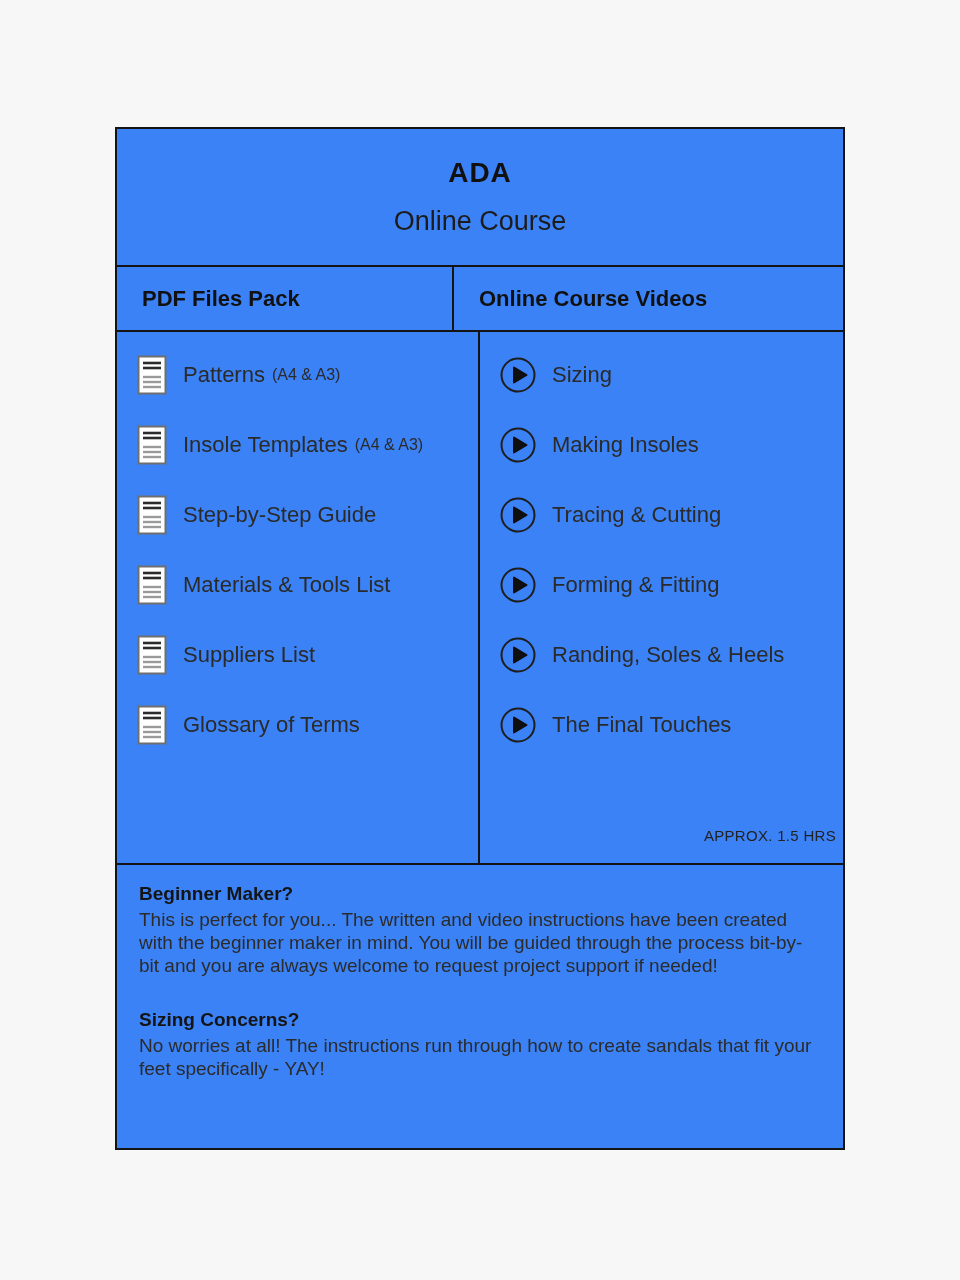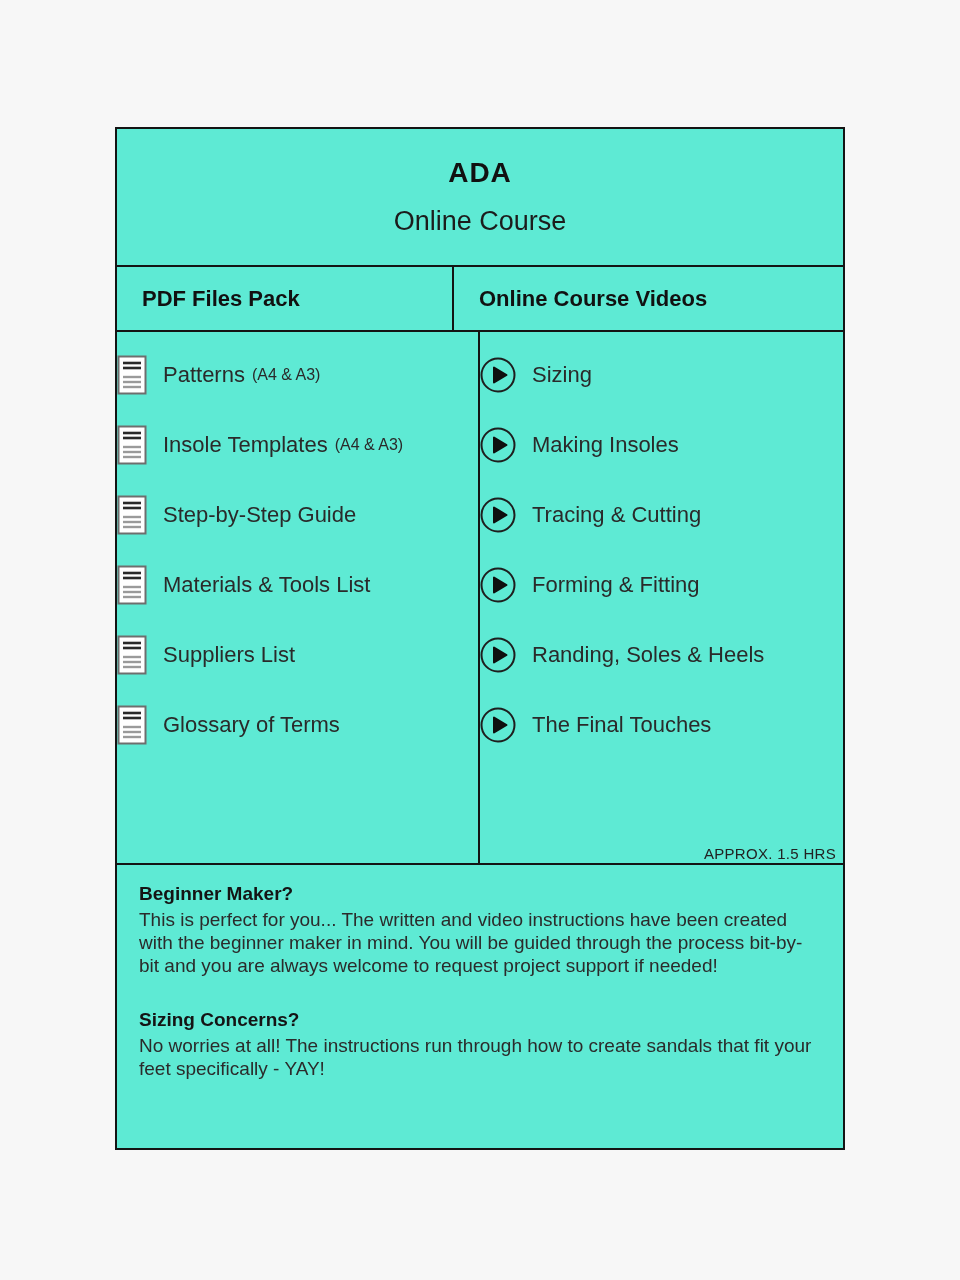--- a/index.html
+++ b/index.html
@@ -7,21 +7,21 @@
   body {
     background:#f7f7f7;
     font-family:"Liberation Sans", sans-serif;
     color:#1e1e1e;
     position:relative;
   }
   .card {
     position:absolute;
     left:115px; top:127px;
     width:730px; height:1023px;
-    background:#5eead4;
+    background:#3b82f6;
     border:2px solid #141414;
   }
   
   .card-header {
     height:138px;
     border-bottom:2px solid #141414;
     text-align:center;
     padding-top:30px;
   }
   .card-title {
@@ -68,41 +68,42 @@
     border-right:2px solid #141414;
   }
   .col-right {
     flex:1;
     position:relative;
   }
   .item {
     height:70px;
     display:flex;
     align-items:center;
+    padding-left:20px;
   }
   .item .icon {
     flex:0 0 auto;
     display:inline-flex;
     margin-right:16px;
   }
   .item .label {
     font-size:22px;
     color:#2a2a2a;
     white-space:nowrap;
   }
   .item .note {
     font-size:16px;
     color:#2a2a2a;
     margin-left:7px;
     white-space:nowrap;
   }
   .footnote {
     position:absolute;
     right:7px;
-    bottom:1px;
+    bottom:19px;
     font-size:15px;
     letter-spacing:0.3px;
     color:#222222;
   }
   
   .info {
     padding:14px 22px 0 22px;
   }
   .info-heading {
     font-size:19px;

